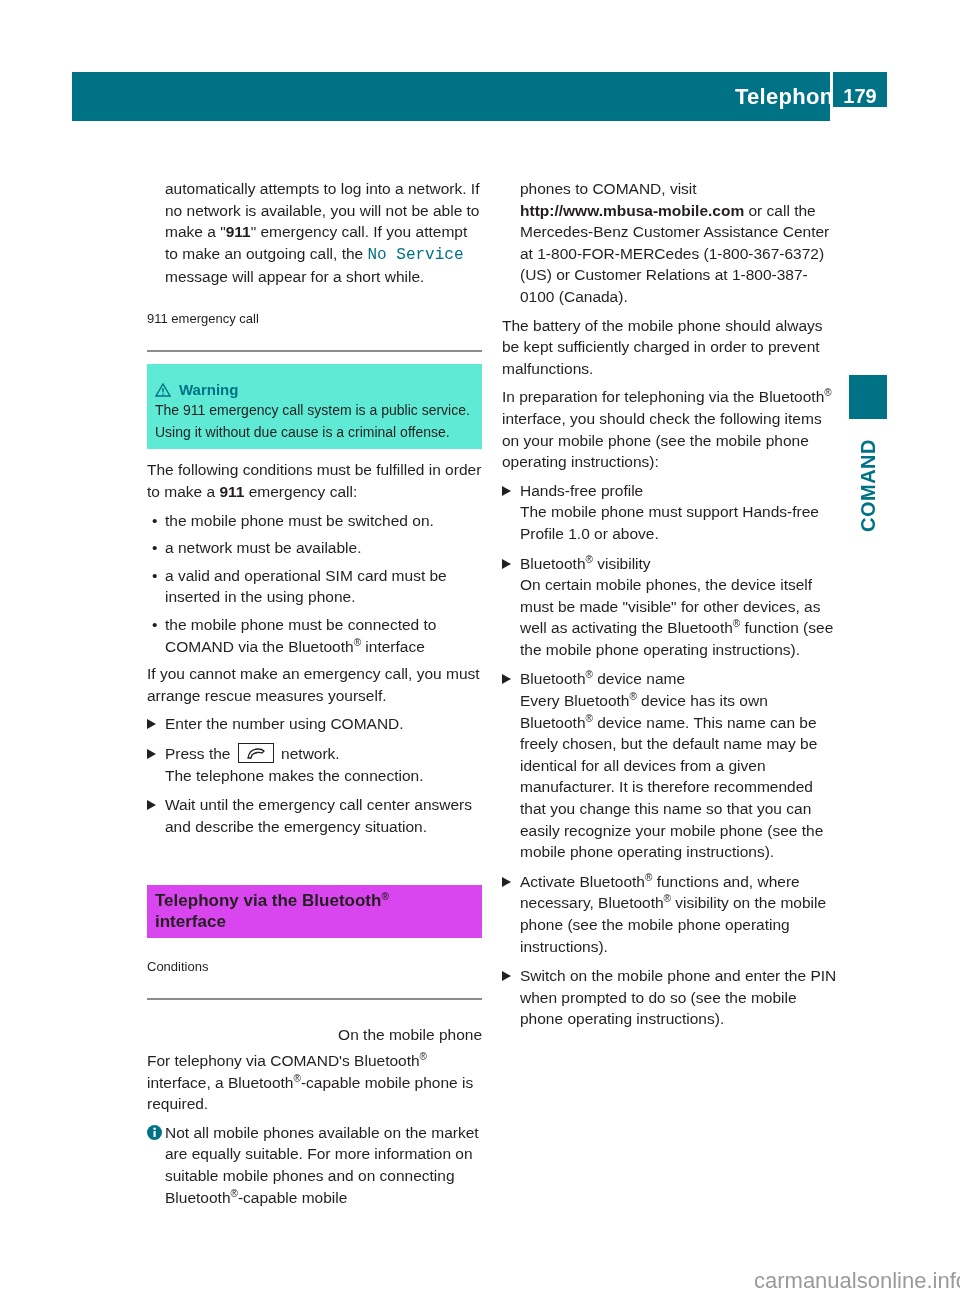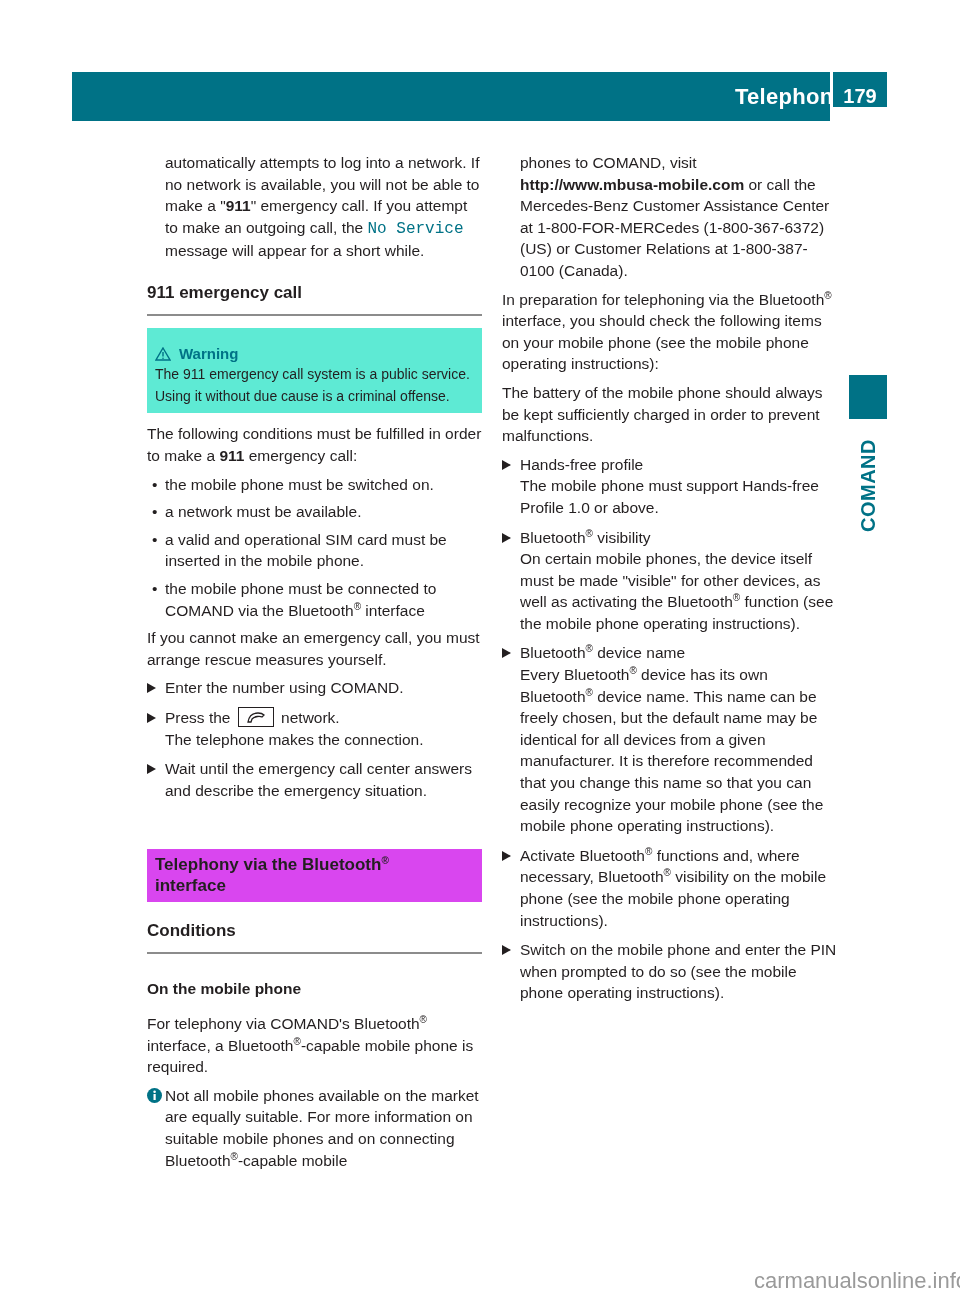--- a/index.html
+++ b/index.html
@@ -30,28 +30,28 @@
   }
   .side-label span {
     display: block; transform: rotate(-90deg); white-space: nowrap;
     color: #007286; font-weight: bold; font-size: 20px; letter-spacing: 0.5px;
   }
 
   .col { position: absolute; top: 152px; font-size: 15.5px; line-height: 21.6px; }
   .col-left { left: 147px; width: 335px; }
   .col-right { left: 502px; width: 335px; }
   p { margin: 0 0 7px 0; }
-  .indent { padding-left: 18px; }
+  .indent { padding-left: 18px; margin-top: 26px; }
   .mono-teal { font-family: "Liberation Mono", monospace; color: #007286; font-size: 16px; }
   b { font-weight: bold; }
   sup { font-size: 10px; line-height: 0; vertical-align: 6px; }
 
   .section-head {
-    font-weight: bold; font-size: 17px; line-height: 22px;
-    padding: 6px 0 10px 0; border-bottom: 2px solid #8c8c8c; margin: 14px 0 12px 0;
+    font-weight: normal; font-size: 13px; line-height: 22px;
+    padding: 6px 0 20px 0; border-bottom: 2px solid #8c8c8c; margin: 14px 0 12px 0;
   }
   .warning-box {
     background: #5eead4; padding: 15px 8px 6px 8px; margin: 0 0 10px 0;
     font-size: 14px; line-height: 21.5px;
   }
   .warning-head { color: #007286; font-weight: bold; font-size: 15px; display: flex; align-items: center; gap: 8px; }
   .warning-icon svg { display: block; }
 
   .bullets { margin: 0 0 4px 0; }
   .bullet { position: relative; padding-left: 18px; margin-bottom: 6px; }
@@ -59,21 +59,21 @@
   .step { position: relative; padding-left: 18px; margin-bottom: 8px; }
   .step .arrow { position: absolute; left: 0; top: 6px; width: 0; height: 0;
     border-top: 5px solid transparent; border-bottom: 5px solid transparent; border-left: 9px solid #231f20; }
   .phone-btn { display: inline-block; vertical-align: -4px; width: 34px; height: 18px; border: 1px solid #231f20; margin: 0 3px; }
   .phone-btn svg { display: block; }
 
   .big-head {
     background: #d946ef; font-weight: bold; font-size: 17px; line-height: 21px;
     padding: 5px 8px 6px 8px; margin: 48px 0 12px 0;
   }
-  .sub-head { font-weight: bold; font-size: 15.5px; margin: 24px 0 13px 0; }
+  .sub-head { font-weight: normal; font-size: 15.5px; margin: 24px 0 4px 0; text-align: right; }
   .info { position: relative; padding-left: 18px; margin-bottom: 8px; }
   .info .i-icon { position: absolute; left: 0; top: 2px; }
   .watermark {
     position: absolute; left: 754px; top: 1268px; font-size: 22px; color: #9a9a9a; text-align: right;
   }
 </style>
 </head>
 <body>
 
 <div class="header-bar"></div>
@@ -102,21 +102,21 @@
       <span>Warning</span>
     </div>
     <div>The 911 emergency call system is a public service. Using it without due cause is a criminal offense.</div>
   </div>
 
   <p><span>The following conditions must be fulfilled in order to make a </span><b>911</b><span> emergency call:</span></p>
 
   <div class="bullets">
     <div class="bullet"><span class="dot">•</span><span>the mobile phone must be switched on.</span></div>
     <div class="bullet"><span class="dot">•</span><span>a network must be available.</span></div>
-    <div class="bullet"><span class="dot">•</span><span>a valid and operational SIM card must be inserted in the mobile phone.</span></div>
+    <div class="bullet"><span class="dot">•</span><span>a valid and operational SIM card must be inserted in the using phone.</span></div>
     <div class="bullet"><span class="dot">•</span><span>the mobile phone must be connected to COMAND via the Bluetooth</span><sup>®</sup><span> interface</span></div>
   </div>
 
   <p>If you cannot make an emergency call, you must arrange rescue measures yourself.</p>
 
   <div class="step"><span class="arrow"></span><span>Enter the number using COMAND.</span></div>
   <div class="step"><span class="arrow"></span><span>Press the </span><span class="phone-btn"><svg width="34" height="18" viewBox="0 0 34 18">
           <path d="M9 14 C10 8, 14 5, 19 5 C22 5, 24 6, 25 7 L23 9 C21 8, 16 8, 13 11 L12 14 Z" fill="none" stroke="#231f20" stroke-width="1.3"></path>
         </svg></span><span> network.</span><br><span>The telephone makes the connection.</span></div>
   <div class="step"><span class="arrow"></span><span>Wait until the emergency call center answers and describe the emergency situation.</span></div>
@@ -134,22 +134,22 @@
           <rect x="6.5" y="6" width="2.2" height="6" fill="#fff"></rect>
           <circle cx="7.6" cy="3.8" r="1.3" fill="#fff"></circle>
         </svg></span>
     <span>Not all mobile phones available on the market are equally suitable. For more information on suitable mobile phones and on connecting Bluetooth</span><sup>®</sup><span>-capable mobile</span>
   </div>
 </div>
 
 <div class="col col-right">
   <p class="indent"><span>phones to COMAND, visit </span><b>http://www.mbusa-mobile.com</b><span> or call the Mercedes-Benz Customer Assistance Center at 1-800-FOR-MERCedes (1-800-367-6372) (US) or Customer Relations at 1-800-387-0100 (Canada).</span></p>
 
+  <p>The battery of the mobile phone should always be kept sufficiently charged in order to prevent malfunctions.</p>
   <p><span>In preparation for telephoning via the Bluetooth</span><sup>®</sup><span> interface, you should check the following items on your mobile phone (see the mobile phone operating instructions):</span></p>
-  <p>The battery of the mobile phone should always be kept sufficiently charged in order to prevent malfunctions.</p>
 
   <div class="step"><span class="arrow"></span><span>Hands-free profile</span><br><span>The mobile phone must support Hands-free Profile 1.0 or above.</span></div>
 
 
   <div class="step"><span class="arrow"></span><span>Bluetooth</span><sup>®</sup><span> visibility</span><br><span>On certain mobile phones, the device itself must be made "visible" for other devices, as well as activating the Bluetooth</span><sup>®</sup><span> function (see the mobile phone operating instructions).</span></div>
 
   <div class="step"><span class="arrow"></span><span>Bluetooth</span><sup>®</sup><span> device name</span><br><span>Every Bluetooth</span><sup>®</sup><span> device has its own Bluetooth</span><sup>®</sup><span> device name. This name can be freely chosen, but the default name may be identical for all devices from a given manufacturer. It is therefore recommended that you change this name so that you can easily recognize your mobile phone (see the mobile phone operating instructions).</span></div>
 
   <div class="step"><span class="arrow"></span><span>Activate Bluetooth</span><sup>®</sup><span> functions and, where necessary, Bluetooth</span><sup>®</sup><span> visibility on the mobile phone (see the mobile phone operating instructions).</span></div>
 

